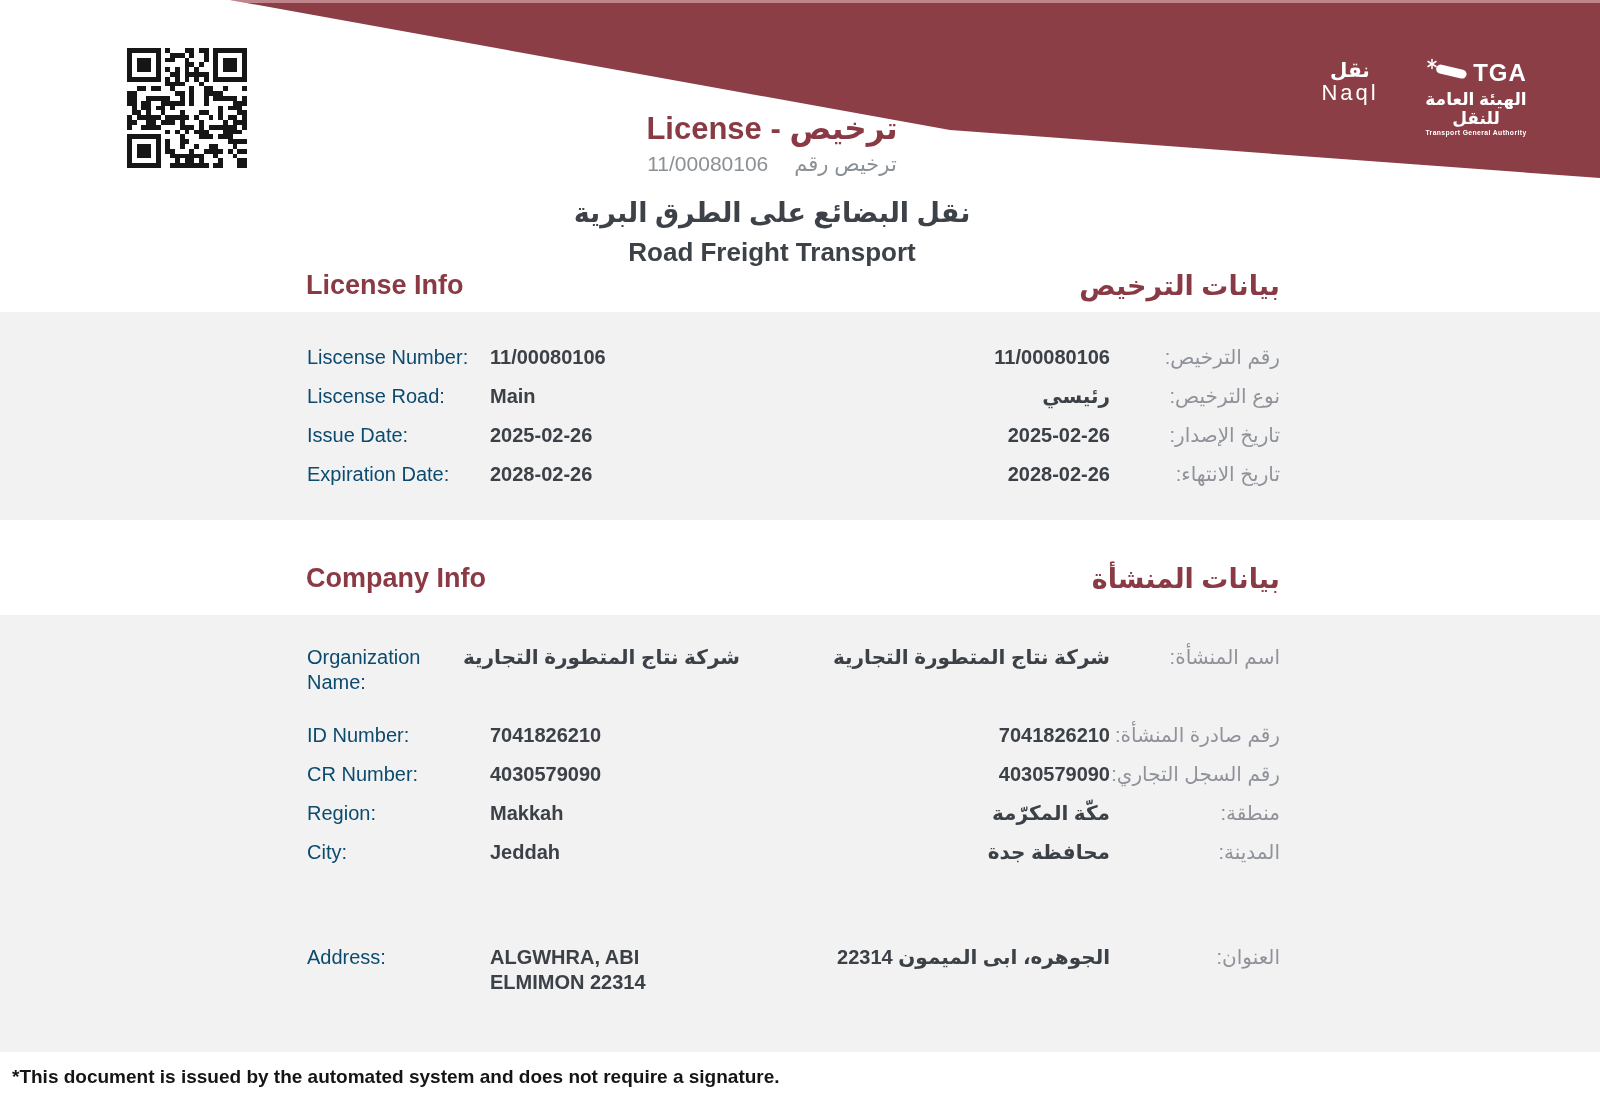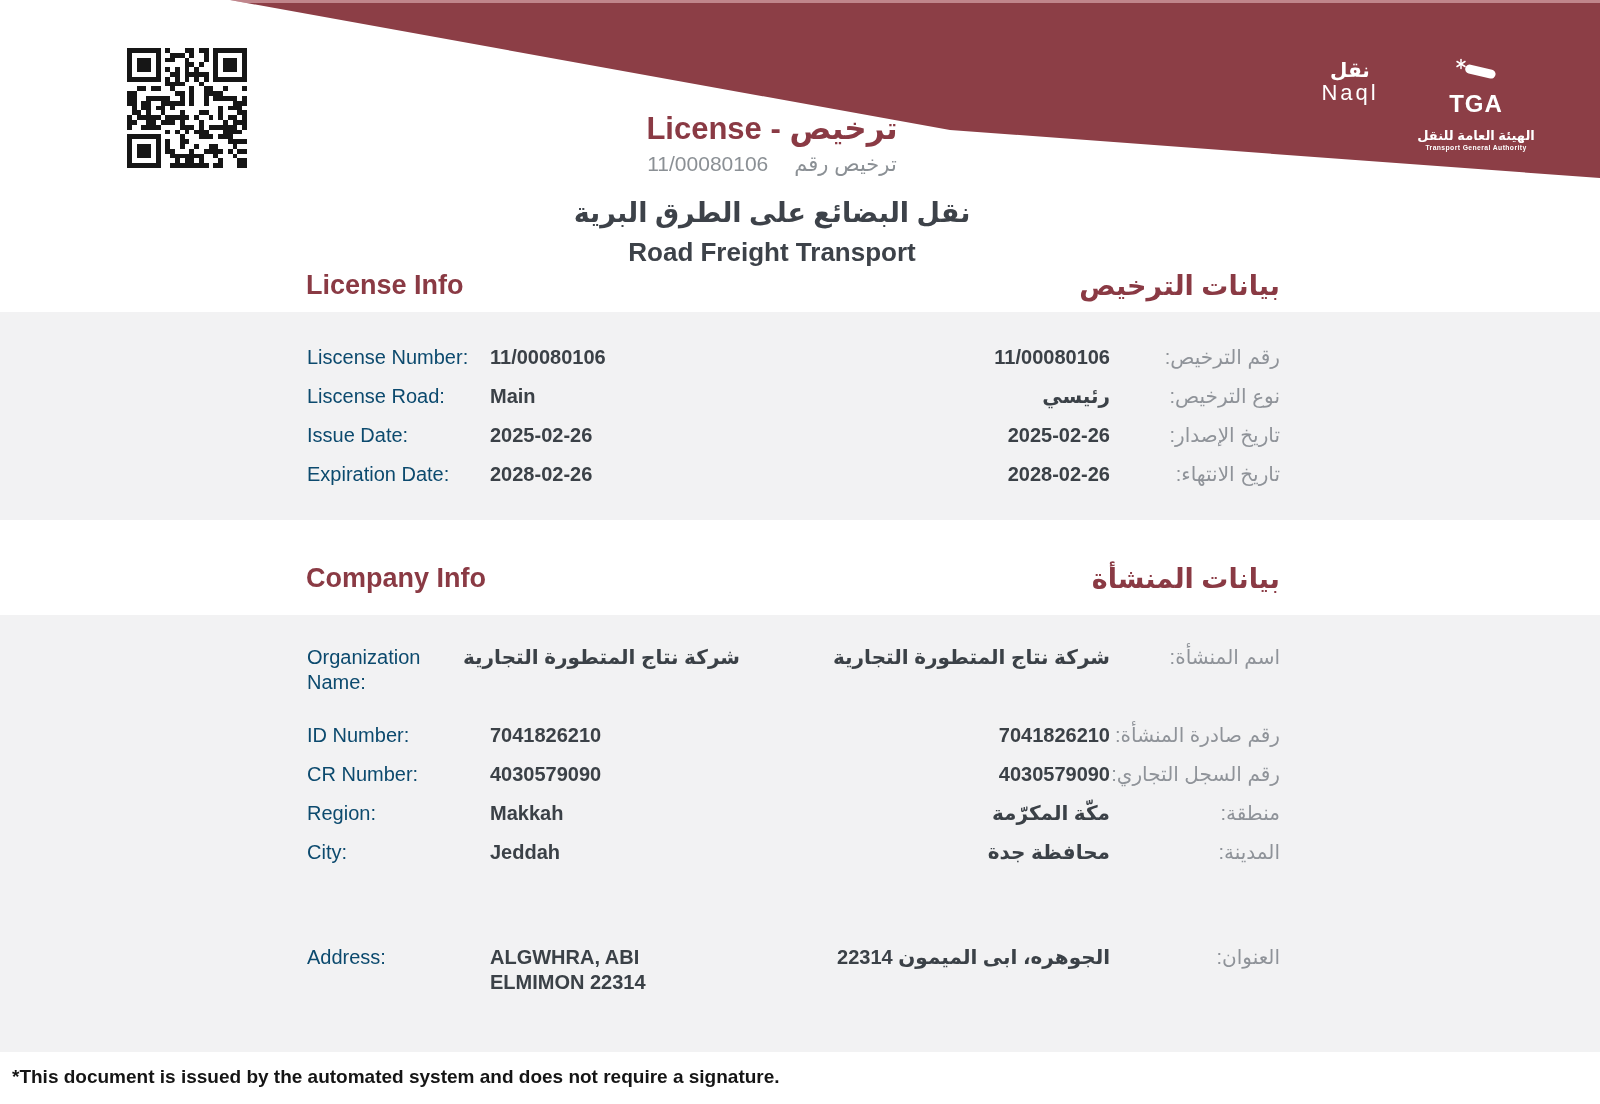--- a/index.html
+++ b/index.html
@@ -13,23 +13,23 @@
     position:absolute;inset:0;
     background:#8c3e46;
     clip-path:polygon(230px 0px,1600px 0px,1600px 178px,950px 130px);
   }
   .banner-strip{position:absolute;left:230px;top:0;width:1370px;height:3px;background:rgba(255,219,223,.45);}
   
   .naql{position:absolute;left:1300px;top:60px;width:100px;text-align:center;color:#fff;}
   .naql-ar{font-size:20px;font-weight:700;line-height:1.05;letter-spacing:4px;}
   .naql-en{font-size:22px;font-weight:400;letter-spacing:3px;line-height:1.1;text-align:center;}
   .tga{position:absolute;left:1415px;top:58px;width:122px;color:#fff;text-align:center;}
-  .tga-top{display:flex;align-items:center;justify-content:center;gap:4px;flex-direction:column;}
+  .tga-top{display:flex;align-items:center;justify-content:center;gap:4px;}
   .tga-abbr{font-size:24px;font-weight:800;letter-spacing:1px;line-height:1;}
-  .tga-ar{font-size:13px;font-weight:600;margin-top:13px;line-height:1.1;}
+  .tga-ar{font-size:17px;font-weight:600;margin-top:3px;line-height:1.1;}
   .tga-en{font-size:6.8px;font-weight:600;letter-spacing:.4px;margin-top:2px;line-height:1;}
   
   .qr{position:absolute;left:127px;top:48px;width:120px;height:120px;}
   .qr svg{display:block;width:100%;height:100%;}
   
   .titleblock{position:absolute;left:472px;top:0;width:600px;text-align:center;}
   .doc-title{position:absolute;left:0;width:100%;top:110px;font-size:31px;font-weight:600;color:#8a3a44;direction:rtl;}
   .doc-no{position:absolute;left:0;width:100%;top:152px;font-size:21px;color:#8b9095;direction:rtl;display:flex;justify-content:center;gap:26px;}
   .sub-ar{position:absolute;left:0;width:100%;top:197px;font-size:27px;font-weight:600;color:#3d4249;direction:rtl;}
   .sub-en{position:absolute;left:0;width:100%;top:237px;font-size:26px;font-weight:700;color:#3d4249;}

